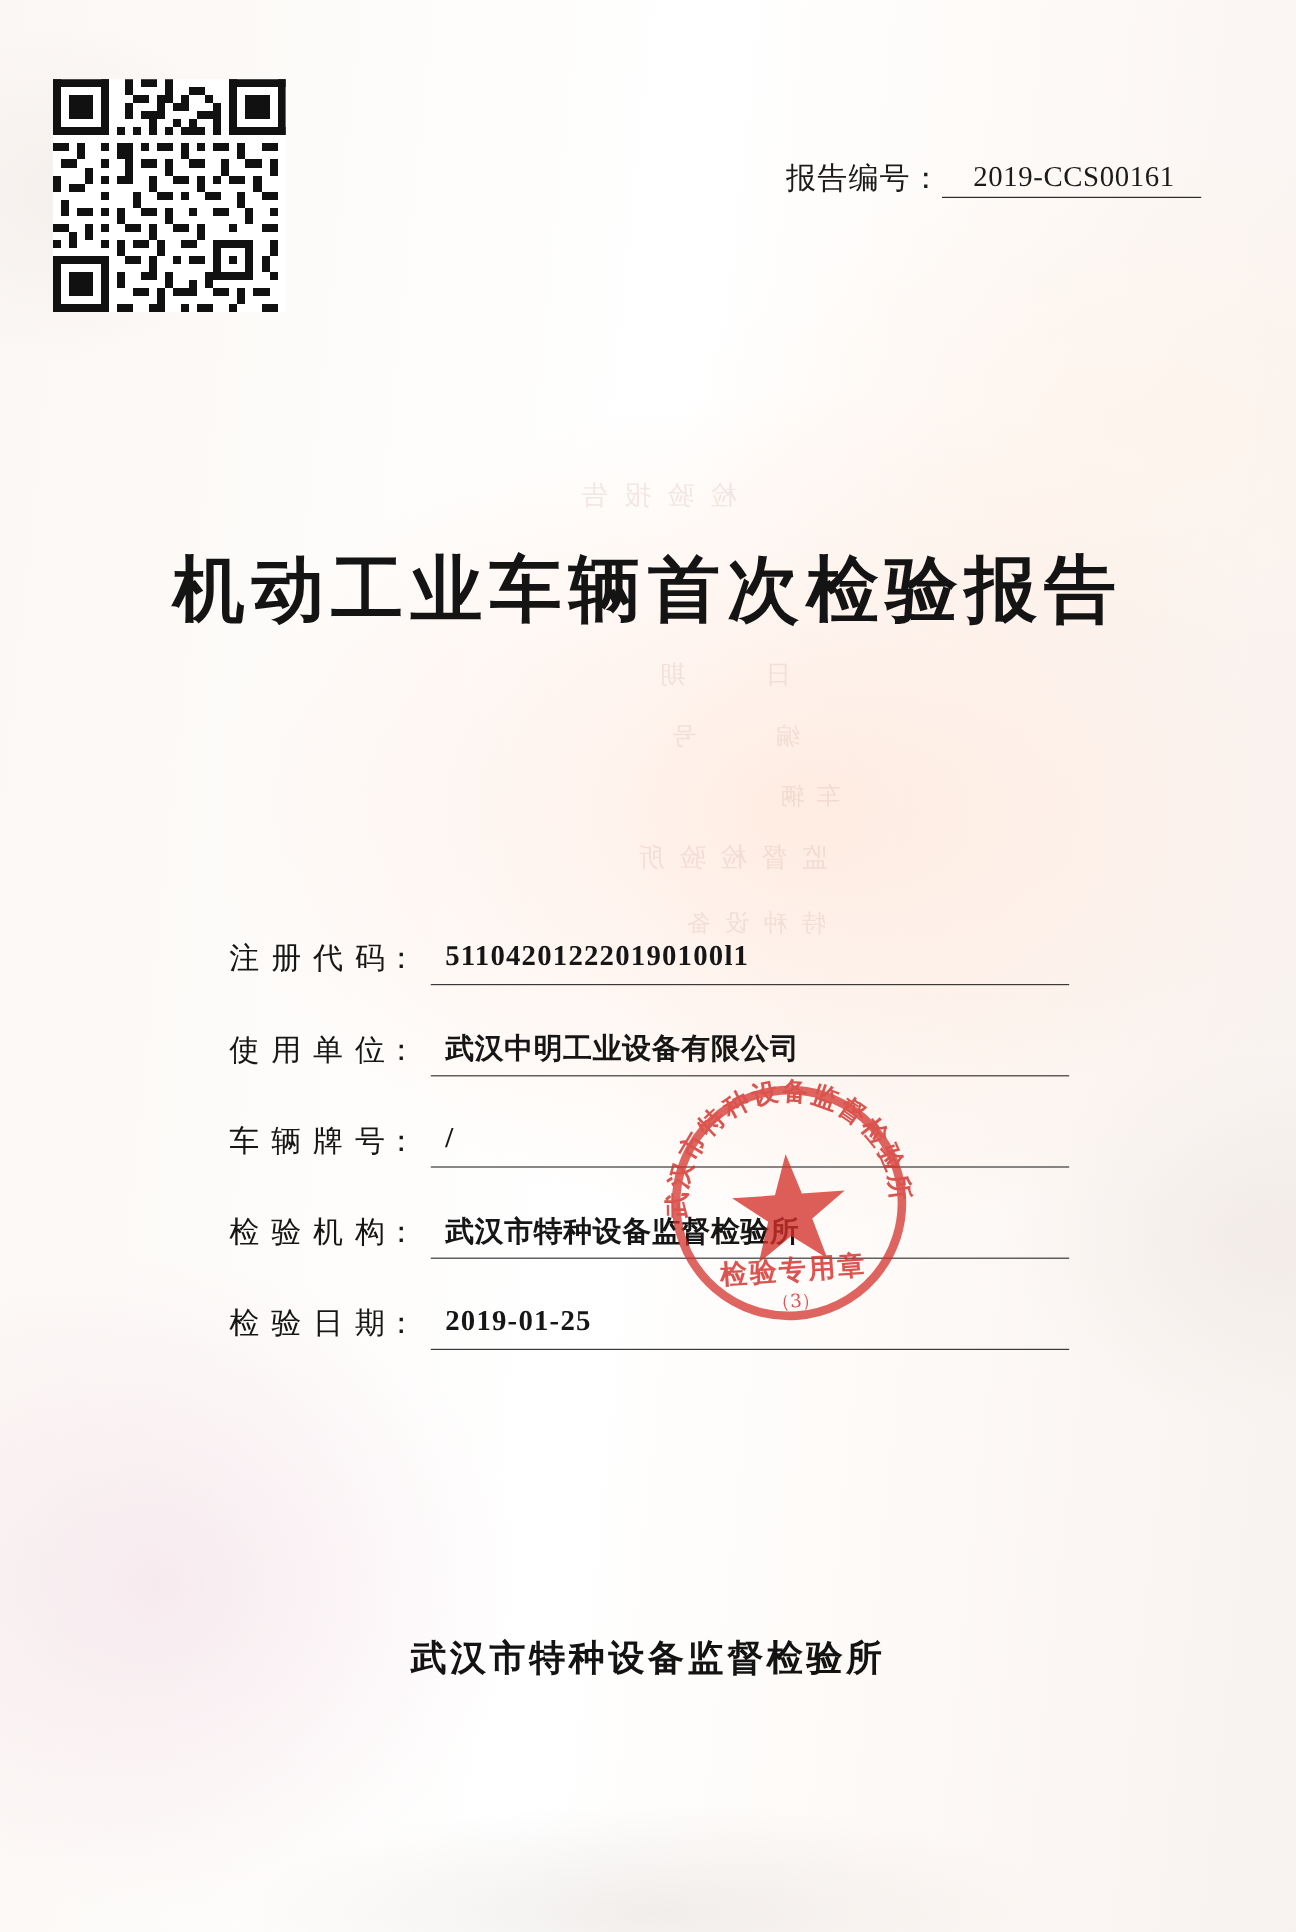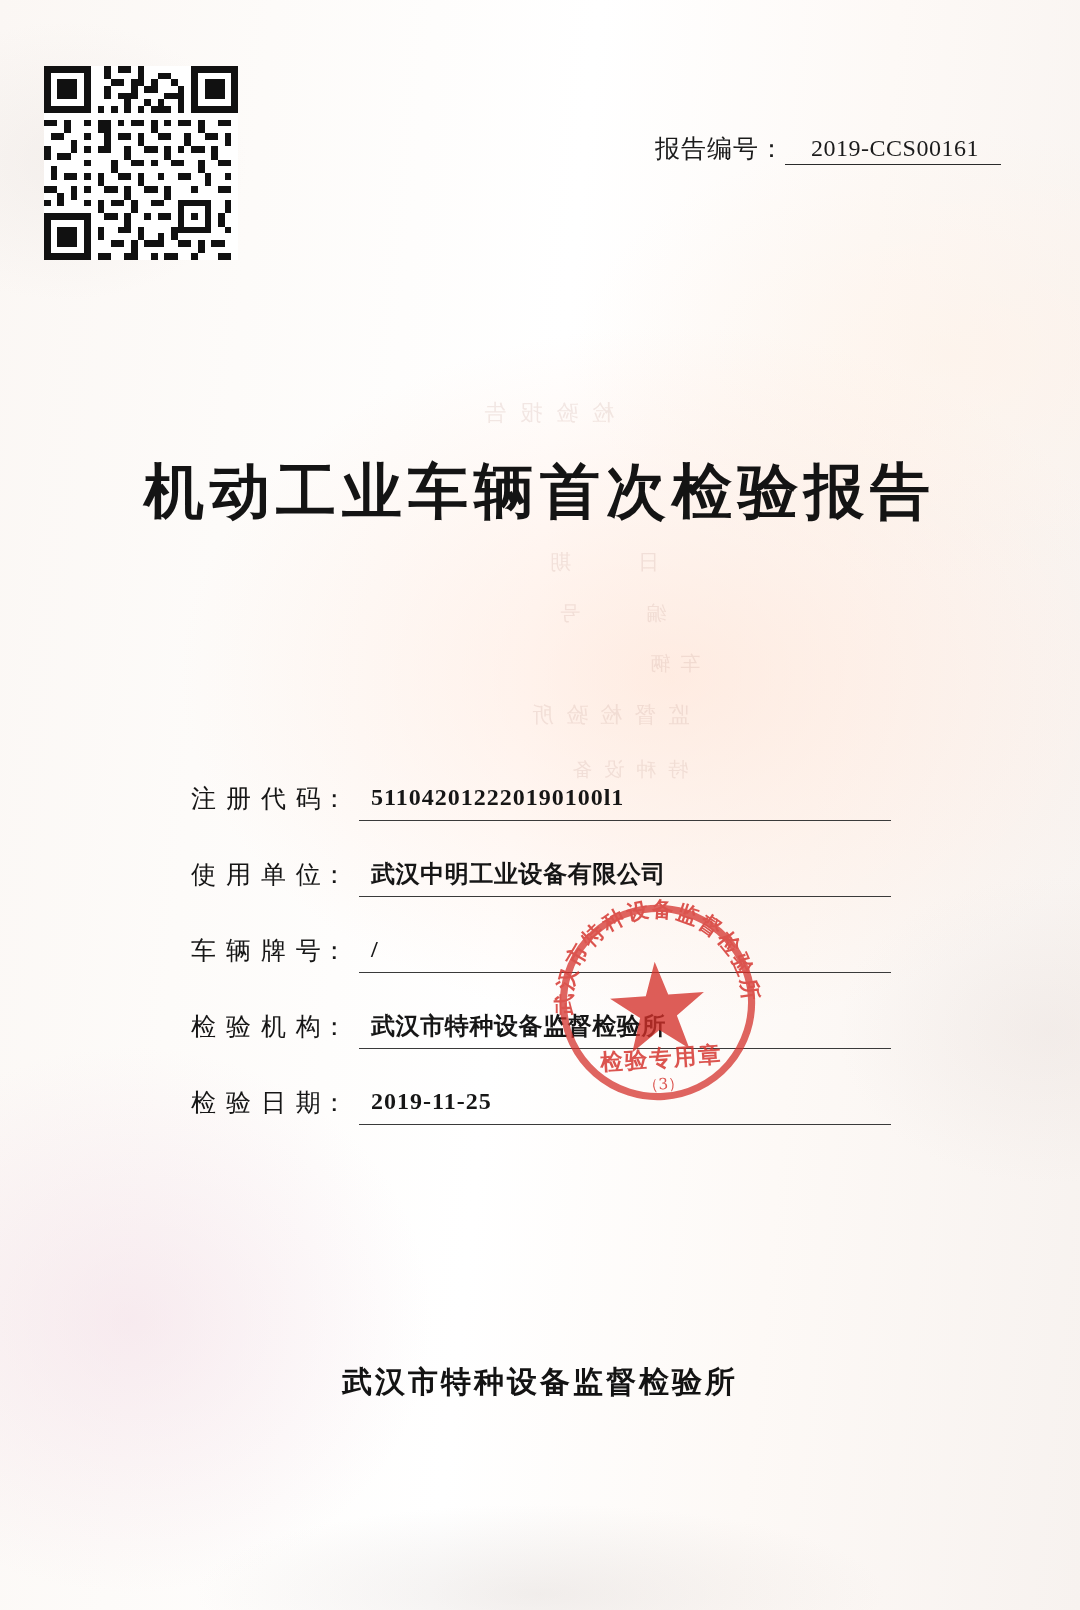--- a/index.html
+++ b/index.html
@@ -353,21 +353,21 @@
       <div class="field-value latin">/</div>
     </div>
 
     <div class="field-row">
       <div class="field-label">检 验 机 构：</div>
       <div class="field-value">武汉市特种设备监督检验所</div>
     </div>
 
     <div class="field-row">
       <div class="field-label">检 验 日 期：</div>
-      <div class="field-value latin">2019-11-25</div>
+      <div class="field-value latin">2019-01-25</div>
     </div>
 
   </div>
 
   <div class="seal">
     <svg viewBox="0 0 220 220" aria-label="official seal">
       <defs>
         <path id="sealArcTop" d="M 110,110 m -84,0 a 84,84 0 1 1 168,0" fill="none"></path>
         <path id="sealArcTopPath" d="M 26,110 a 84,84 0 0 1 168,0" fill="none"></path>
       </defs>

